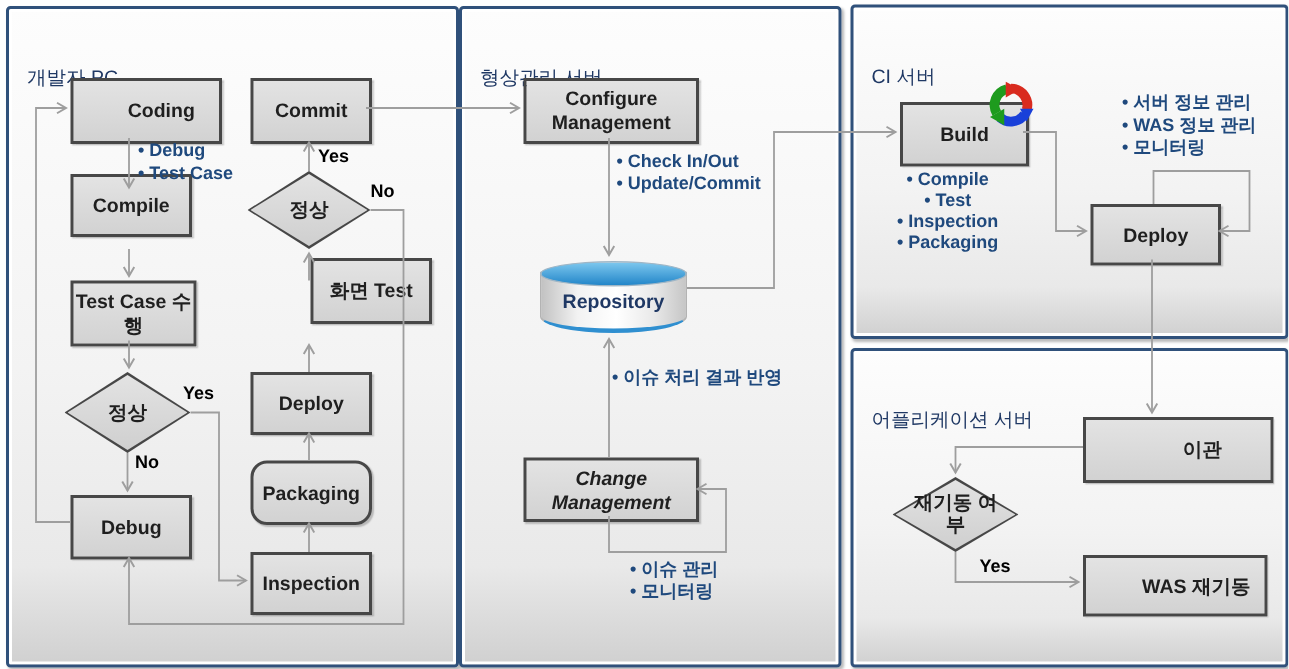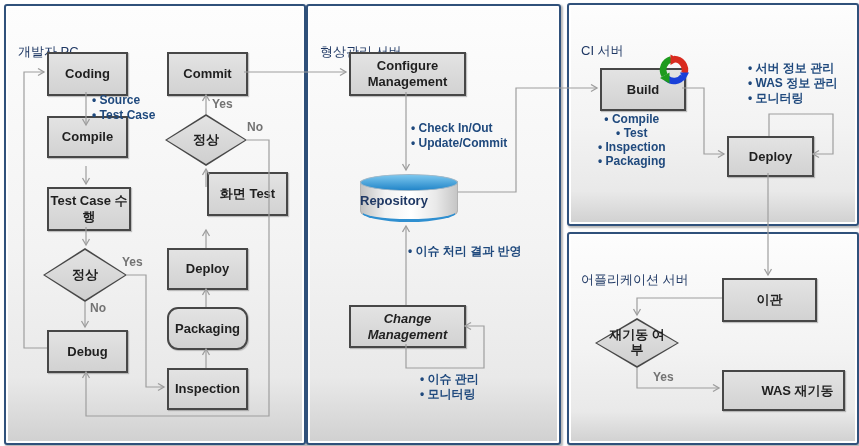--- a/index.html
+++ b/index.html
@@ -14,32 +14,32 @@
         color:#1f1f1f;font-size:13px;font-weight:bold;line-height:1.2;
         box-shadow:1px 1px 1px rgba(0,0,0,.22);}
   .diamond{position:absolute;}
   .diamond .db{position:absolute;inset:0;background:#474747;
                clip-path:polygon(50% 0,100% 50%,50% 100%,0 50%);}
   .diamond .df{position:absolute;inset:2px;background:linear-gradient(180deg,#e3e3e3,#cfcfcf);
                clip-path:polygon(50% 0,100% 50%,50% 100%,0 50%);}
   .diamond .dl{position:absolute;inset:0;display:flex;align-items:center;justify-content:center;
                font-size:13px;font-weight:bold;color:#1f1f1f;text-align:center;line-height:1.15;}
   .dl span{display:inline-block;max-width:56px;}
-  .edge-label{position:absolute;font-size:12px;font-weight:bold;color:#737373;}
+  .edge-label{position:absolute;font-size:12px;font-weight:bold;color:#000000;}
   .annotation{position:absolute;font-size:12px;font-weight:bold;color:#1f497d;
               line-height:15px;white-space:nowrap;}
   .overlay{position:absolute;left:0;top:0;pointer-events:none;}
   .cylinder{position:absolute;left:360px;top:174px;width:98px;height:48px;}
   .cyl-body{position:absolute;top:7px;left:0;right:0;bottom:0;
             background:linear-gradient(90deg,#c2c2c2,#f2f2f2 25%,#ffffff 52%,#e9e9e9 78%,#c6c6c6);
             border:1px solid #b3b3b3;border-bottom:3px solid #2f8fd0;
             border-radius:0 0 49px 49px / 0 0 11px 11px;}
   .cyl-top{position:absolute;top:0;left:0;right:0;height:15px;border-radius:50%;
            background:linear-gradient(180deg,#7cc7ee,#2386c9);border:1px solid #9fb6c6;}
-  .cyl-label{position:absolute;left:0;right:0;top:19px;text-align:left;
+  .cyl-label{position:absolute;left:0;right:0;top:19px;text-align:center;
              font-size:13px;font-weight:bold;color:#1f3864;}
   .refresh-icon{position:absolute;left:656px;top:52px;width:36px;height:36px;}
 </style>
 </head>
 <body>
 
 <div class="canvas">
 
   <div class="panel" style="left:4px;top:4px;width:298px;height:437px;">
     <div class="panel-title">개발자 PC</div>
@@ -47,21 +47,21 @@
   <div class="panel" style="left:306px;top:4px;width:251px;height:437px;">
     <div class="panel-title">형상관리 서버</div>
   </div>
   <div class="panel" style="left:567px;top:3px;width:288px;height:219px;">
     <div class="panel-title">CI 서버</div>
   </div>
   <div class="panel" style="left:567px;top:232px;width:288px;height:209px;">
     <div class="panel-title">어플리케이션 서버</div>
   </div>
 
-  <div class="node" style="left:47px;top:52px;width:77px;height:40px;">
+  <div class="node" style="left:47px;top:52px;width:77px;height:40px;padding-left:20px;">
     <span>Coding</span>
     </div>
   <div class="node" style="left:47px;top:116px;width:77px;height:38px;">
     <span>Compile</span>
     </div>
   <div class="node" style="left:47px;top:187px;width:80px;height:40px;">
     <span>Test Case 수행</span>
     </div>
   <div class="node" style="left:47px;top:330px;width:77px;height:39px;">
     <span>Debug</span>
@@ -118,45 +118,45 @@
 
   <svg class="refresh-icon" viewBox="0 0 36 36">
     <path d="M8.5,23.5 A11,11 0 0 1 15.2,7.4" fill="none" stroke="#1e9b1e" stroke-width="6.5"></path>
     <path d="M18,7 A11,11 0 0 1 28.4,21.3" fill="none" stroke="#d92b1f" stroke-width="6.5"></path>
     <path d="M27.1,24.2 A11,11 0 0 1 10.6,26.2" fill="none" stroke="#1940d9" stroke-width="6.5"></path>
     <polygon points="14.5,2.5 24,7.5 14.5,13" fill="#d92b1f"></polygon>
     <polygon points="24,20.5 33,20.5 28.4,29" fill="#1940d9"></polygon>
     <polygon points="13.5,31.5 4,26 13.5,20.5" fill="#1e9b1e"></polygon>
   </svg>
 
-  <div class="node" style="left:722px;top:278px;width:91px;height:40px;">
+  <div class="node" style="left:722px;top:278px;width:91px;height:40px;padding-left:32px;">
     <span>이관</span>
     </div>
   <div class="node" style="left:722px;top:370px;width:91px;height:37px;padding-left:28px;">
     <span>WAS 재기동</span>
     </div>
   <div class="diamond" style="left:595px;top:318px;width:84px;height:50px;">
     <div class="db"></div>
     <div class="df"></div>
     <div class="dl">
         <span>재기동 여부</span>
       </div>
   </div>
 
   <div class="edge-label" style="left:212px;top:97px;">Yes</div>
   <div class="edge-label" style="left:247px;top:120px;">No</div>
   <div class="edge-label" style="left:122px;top:255px;">Yes</div>
   <div class="edge-label" style="left:90px;top:301px;">No</div>
   <div class="edge-label" style="left:653px;top:370px;">Yes</div>
 
   <div class="annotation" style="left:92px;top:93px;">
-    <div>• Source</div>
+    <div>• Debug</div>
     <div>• Test Case</div>
   </div>
-  <div class="annotation" style="left:411px;top:100px;margin-top:21px;">
+  <div class="annotation" style="left:411px;top:100px;">
     <div>• Check In/Out</div>
     <div>• Update/Commit</div>
   </div>
   <div class="annotation" style="left:408px;top:244px;">
     <div>• 이슈 처리 결과 반영</div>
   </div>
   <div class="annotation" style="left:420px;top:372px;">
     <div>• 이슈 관리</div>
     <div>• 모니터링</div>
   </div>

